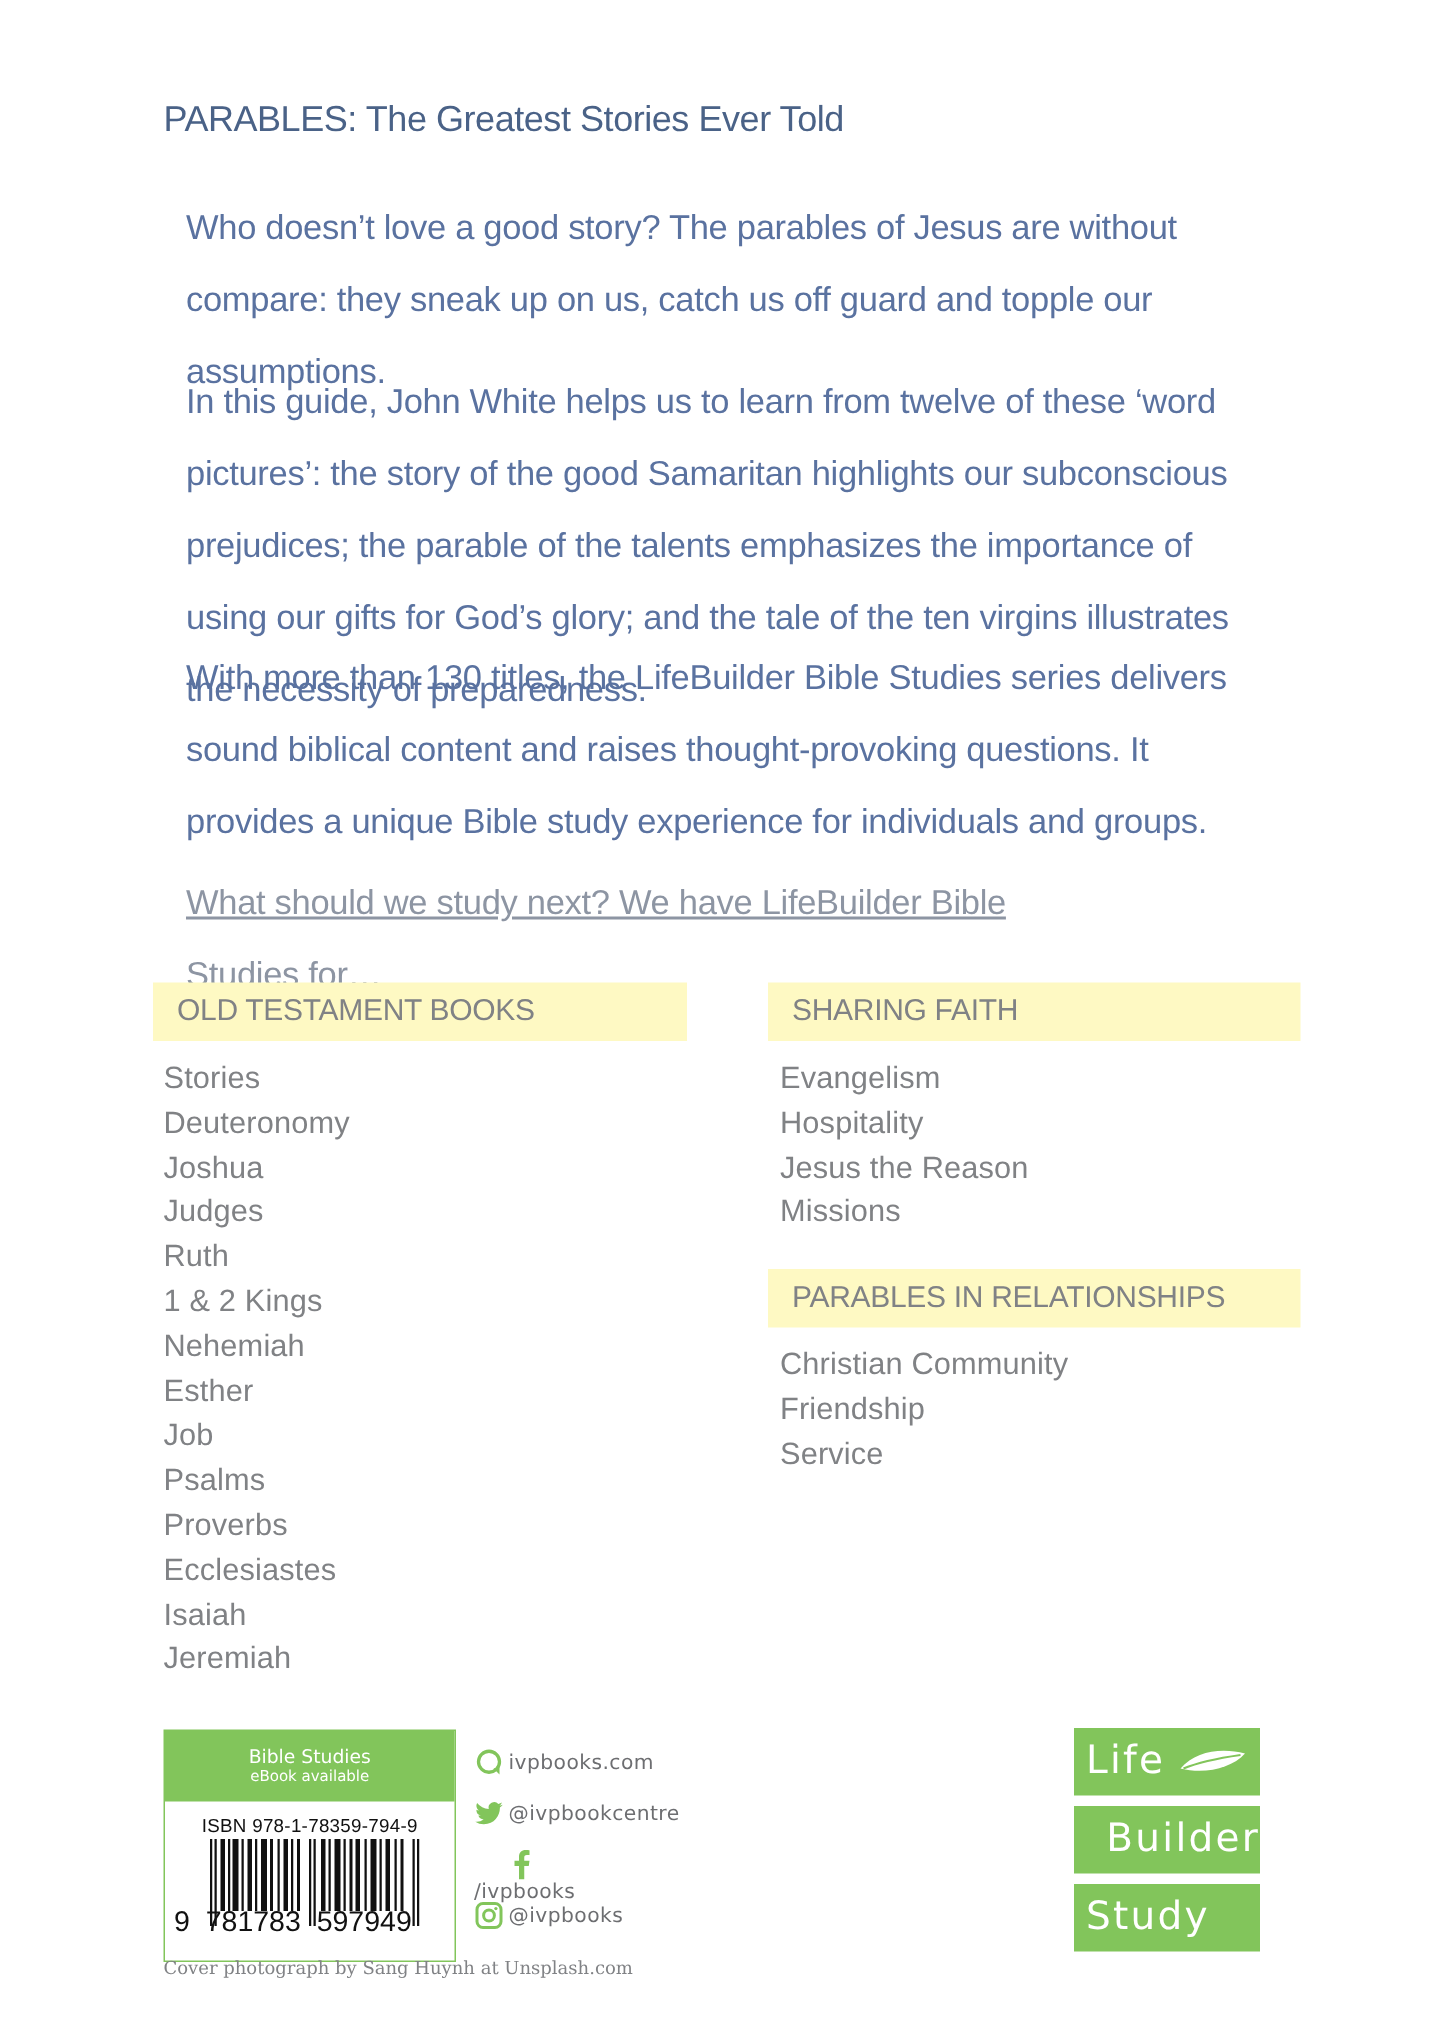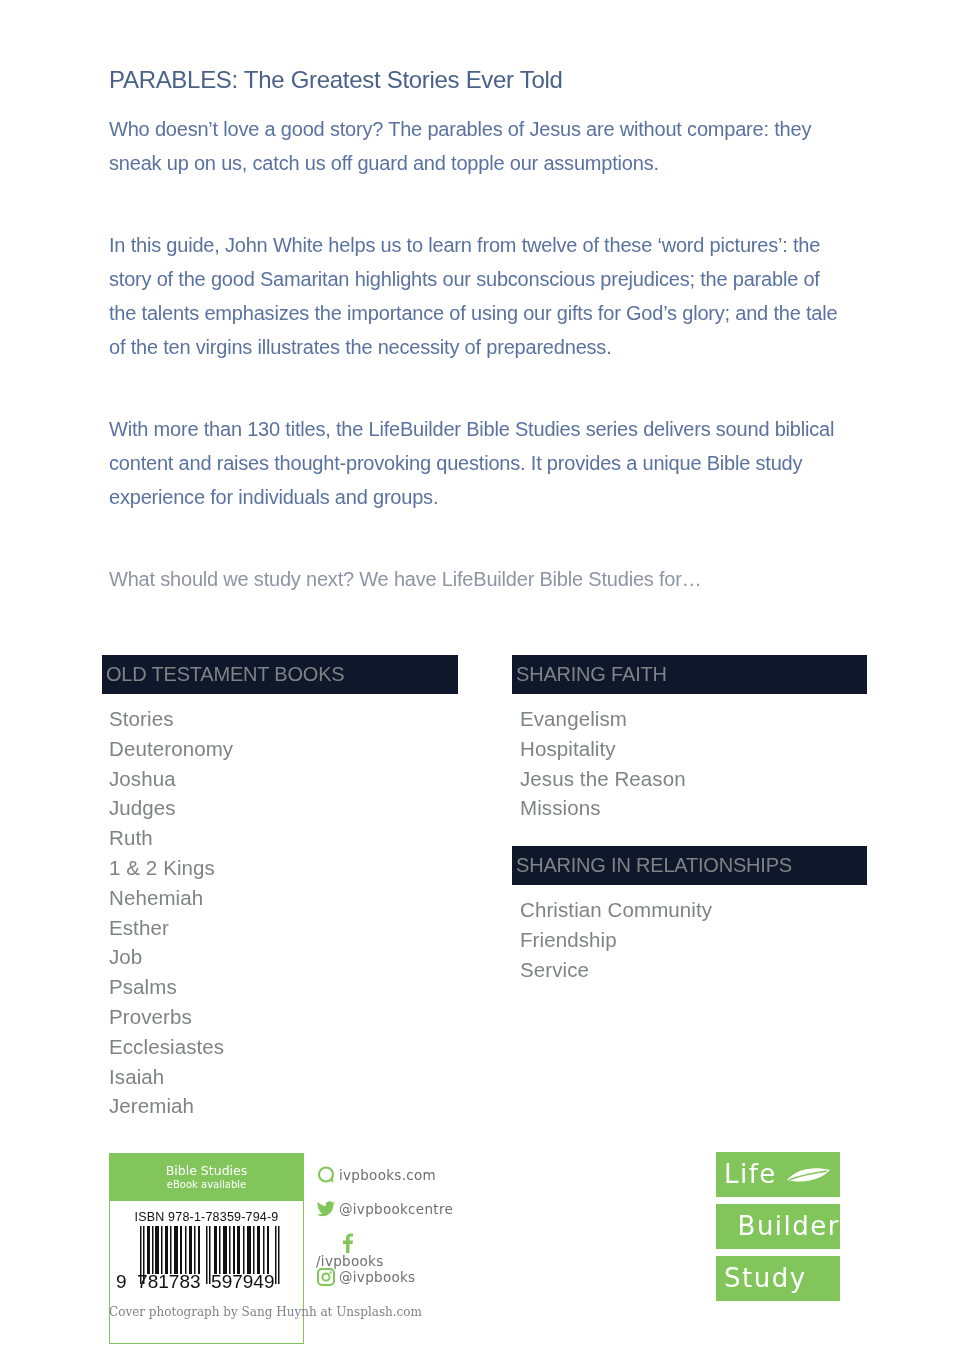--- a/index.html
+++ b/index.html
@@ -5,41 +5,41 @@
     html, body { margin: 0; padding: 0; }
     body {
       width: 959px; height: 1360px; background: #ffffff; position: relative; overflow: hidden;
       font-family: "Liberation Sans", "DejaVu Sans", sans-serif;
     }
     .title {
       position: absolute; left: 109px; top: 66px; font-size: 24px; color: #4a6287;
       letter-spacing: -0.3px;
     }
     .para {
-      position: absolute; left: 109px; width: 730px; font-size: 20px; line-height: 34px;
-      color: #5a72a0; letter-spacing: -0.2px; margin: 0;
+      position: absolute; left: 109px; width: 730px; font-size: 23px; line-height: 48px;
+      color: #5a72a0; letter-spacing: -0.2px; margin: 15px;
     }
     .p1 { top: 112px; }
     .p2 { top: 228px; }
     .p3 { top: 412px; }
-    .p4 { top: 562px; color: #8d95a3; }
+    .p4 { top: 562px; color: #8d95a3; text-decoration: underline; }
 
     .cat-header {
-      position: absolute; height: 39px; background: #0f172a; color: #808285;
-      font-size: 20px; line-height: 39px; padding-left: 4px; box-sizing: border-box;
+      position: absolute; height: 39px; background: #fef9c3; color: #808285;
+      font-size: 20px; line-height: 39px; padding-left: 16px; box-sizing: border-box;
       letter-spacing: -0.2px;
     }
     .list { position: absolute; margin: 0; padding: 0; list-style: none; }
     .list li {
       font-size: 20.5px; line-height: 29.8px; color: #808285; letter-spacing: 0.1px;
     }
 
     
     .bc-box {
-      position: absolute; left: 109px; top: 1153px; width: 195px; height: 191px;
+      position: absolute; left: 109px; top: 1153px; width: 195px; height: 155px;
       border: 1px solid #82c55b; box-sizing: border-box; background: #fff;
     }
     .bc-green {
       height: 47px; background: #82c55b; color: #ffffff; text-align: center;
       font-family: "DejaVu Sans", sans-serif;
     }
     .bc-green .l1 { font-size: 12.5px; padding-top: 9px; display: block; }
     .bc-green .l2 { font-size: 10px; display: block; margin-top: 1px; }
     .isbn { font-size: 12.5px; color: #111; text-align: center; margin-top: 9px; letter-spacing: 0.2px; }
     .barcode { position: absolute; left: 30px; top: 72px; width: 140px; height: 58px; }
@@ -89,21 +89,21 @@
   </ul>
 
   <div class="cat-header" style="left:512px; top:655px; width:355px;">SHARING FAITH</div>
   <ul class="list" style="left:520px; top:704px;">
     <li>Evangelism</li>
     <li>Hospitality</li>
     <li>Jesus the Reason</li>
     <li>Missions</li>
   </ul>
 
-  <div class="cat-header" style="left:512px; top:846px; width:355px;">SHARING IN RELATIONSHIPS</div>
+  <div class="cat-header" style="left:512px; top:846px; width:355px;">PARABLES IN RELATIONSHIPS</div>
   <ul class="list" style="left:520px; top:895px;">
     <li>Christian Community</li>
     <li>Friendship</li>
     <li>Service</li>
   </ul>
 
   <div class="bc-box">
     <div class="bc-green">
       <span class="l1">Bible Studies</span>
       <span class="l2">eBook available</span>

